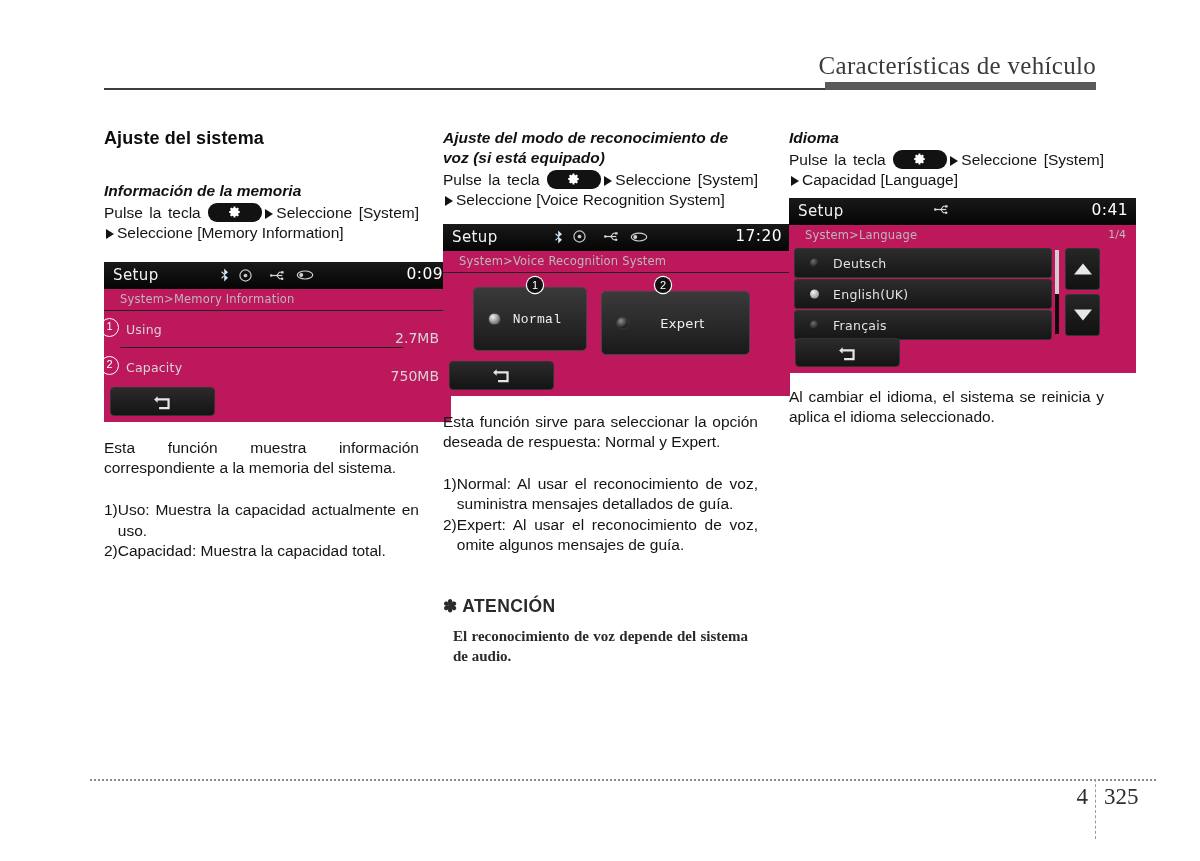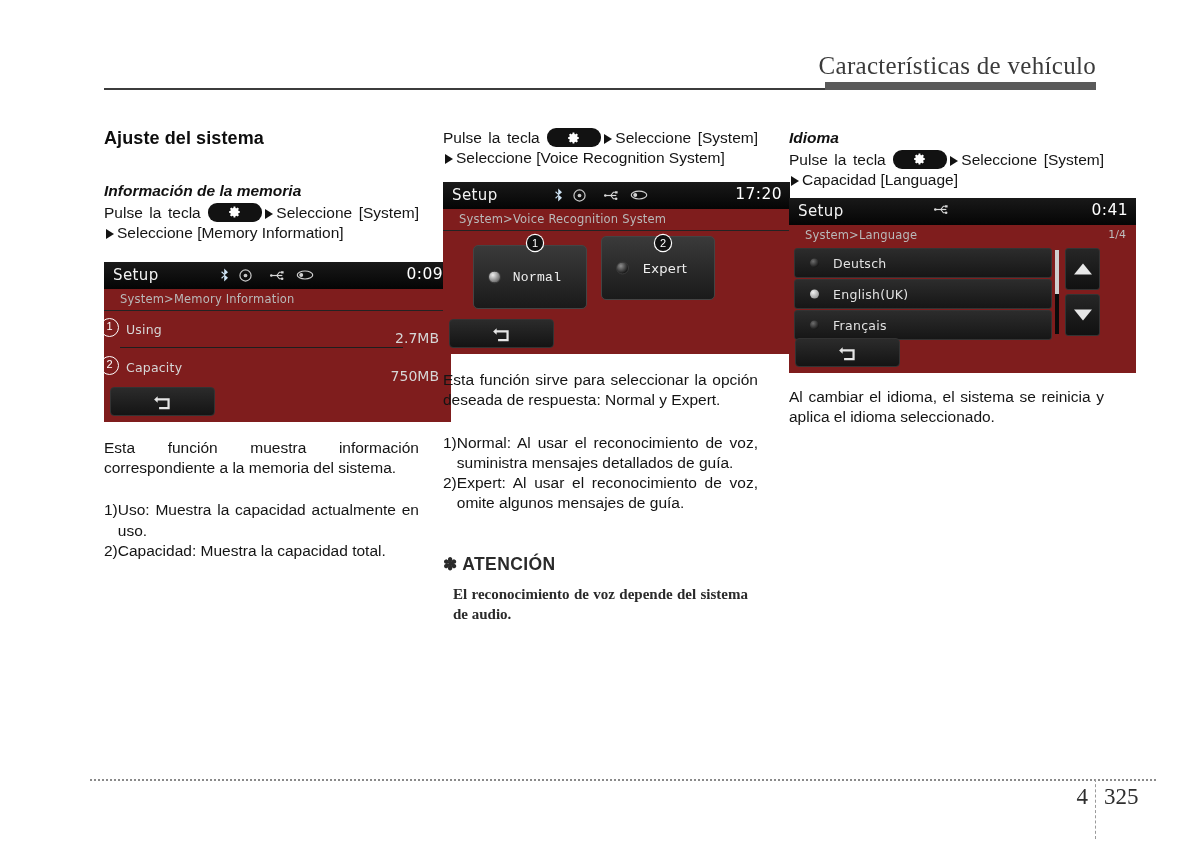--- a/index.html
+++ b/index.html
@@ -137,21 +137,21 @@
     border-left: 8px solid #121212;
     border-top: 5.5px solid transparent;
     border-bottom: 5.5px solid transparent;
     margin: 0 3px 0 2px;
   }
 
   
   .screen {
     position: relative;
     width: 347px;
-    background: #7f1d1d;
+    background: #be185d;
     overflow: hidden;
     font-family: "DejaVu Sans", sans-serif;
   }
   .screen.s1 { height: 160px; margin-top: 19px; }
   .screen.s2 { height: 172px; margin-top: 14px; }
   .screen.s3 { height: 175px; margin-top: 8px; }
 
   .sc-statusbar {
     position: absolute;
     left: 0; top: 0;
@@ -484,20 +484,21 @@
       </div>
       <div class="li">
         <span class="marker">2)</span>
         <span class="txt nojust">Capacidad: Muestra la capacidad total.</span>
       </div>
     </div>
   </div>
 
   <div class="col col-2">
 
+    <h3 class="sub-title">Ajuste del modo de reconocimiento de voz (si está equipado)</h3>
 
     <p class="body"><span>Pulse la tecla</span>
       <span class="keypill">
         <svg class="gear" viewBox="0 0 24 24">
           <path fill="#ffffff" d="M12 8.2a3.8 3.8 0 1 0 0 7.6 3.8 3.8 0 0 0 0-7.6zm0 5.9a2.1 2.1 0 1 1 0-4.2 2.1 2.1 0 0 1 0 4.2z"></path>
           <path fill="#ffffff" d="M21 13.6v-3.2l-2.4-.4a6.9 6.9 0 0 0-.8-1.9l1.4-2-2.3-2.3-2 1.4a6.9 6.9 0 0 0-1.9-.8L12.6 2H9.4l-.4 2.4c-.7.2-1.3.5-1.9.8l-2-1.4L2.8 6.1l1.4 2c-.3.6-.6 1.2-.8 1.9L1 10.4v3.2l2.4.4c.2.7.5 1.3.8 1.9l-1.4 2 2.3 2.3 2-1.4c.6.3 1.2.6 1.9.8l.4 2.4h3.2l.4-2.4c.7-.2 1.3-.5 1.9-.8l2 1.4 2.3-2.3-1.4-2c.3-.6.6-1.2.8-1.9l2.4-.4z"></path>
         </svg>
       </span><span class="arrow-r"></span><span>Seleccione [System]</span><span class="arrow-r"></span><span>Seleccione [Voice Recognition System]</span></p>
 
     <div class="screen s2">
@@ -526,21 +527,21 @@
       <div class="sc-clock">17:20</div>
       <div class="sc-breadcrumb">System&gt;Voice Recognition System</div>
       <div class="sc-divider"></div>
 
       <div class="optbtn" style="left:30px; top:63px; width:112px; height:62px;font-family:Liberation Mono, monospace;">
         <span class="radio on"></span>
         <span class="optlabel">Normal</span>
       </div>
       <div class="callout filled" style="left:84px; top:53px;">1</div>
 
-      <div class="optbtn" style="left:158px; top:54px; width:112px; height:62px;">
+      <div class="optbtn" style="left:158px; top:67px; width:112px; height:62px;padding-left:35px;">
         <span class="radio"></span>
         <span class="optlabel">Expert</span>
       </div>
       <div class="callout filled" style="left:212px; top:53px;">2</div>
 
       <div class="backbtn" style="left:6px; bottom:6px; width:103px; height:27px;">
         <svg width="22" height="16" viewBox="0 0 24 18" style="position:absolute;left:50%;top:50%;transform:translate(-50%,-50%)">
           <path d="M6 2.5 2 6.2l4 3.7V7.4h11v7.2H7.6v2.6H19.5V4.8H6V2.5z" fill="#e6e6e6"></path>
         </svg>
       </div>

